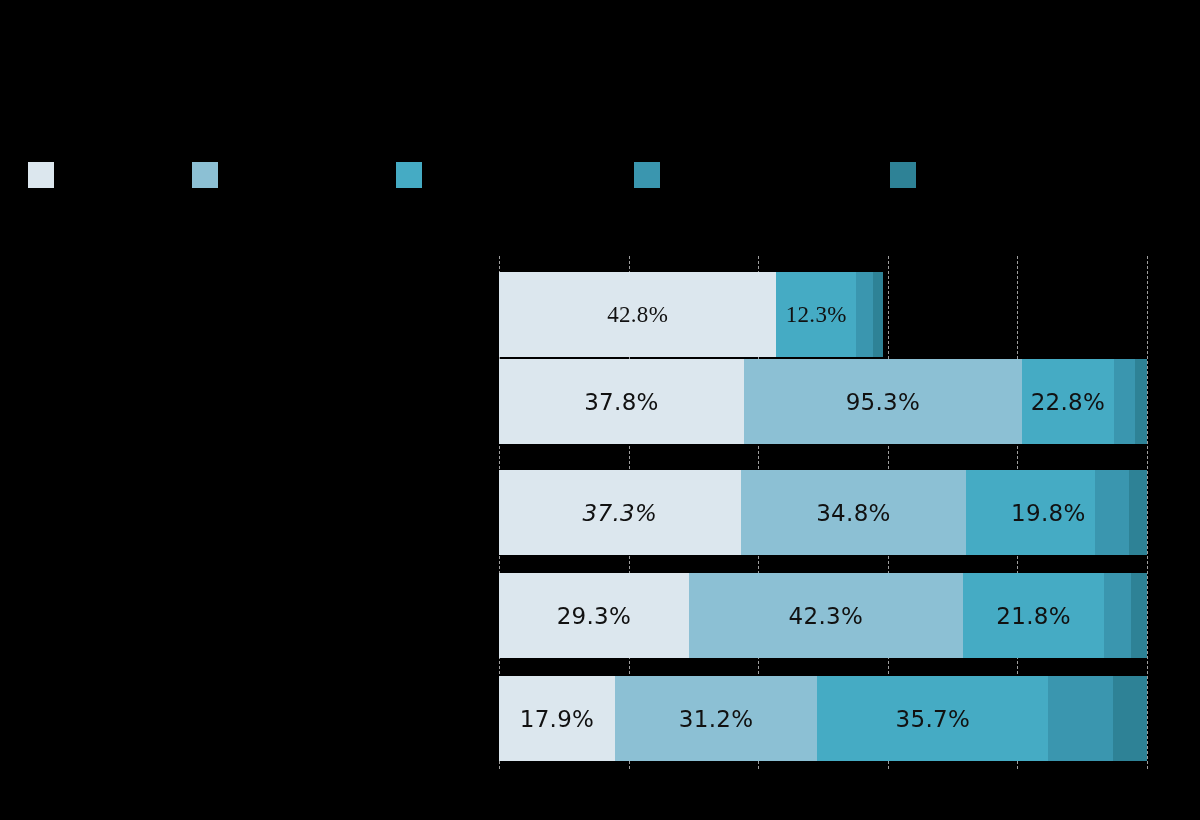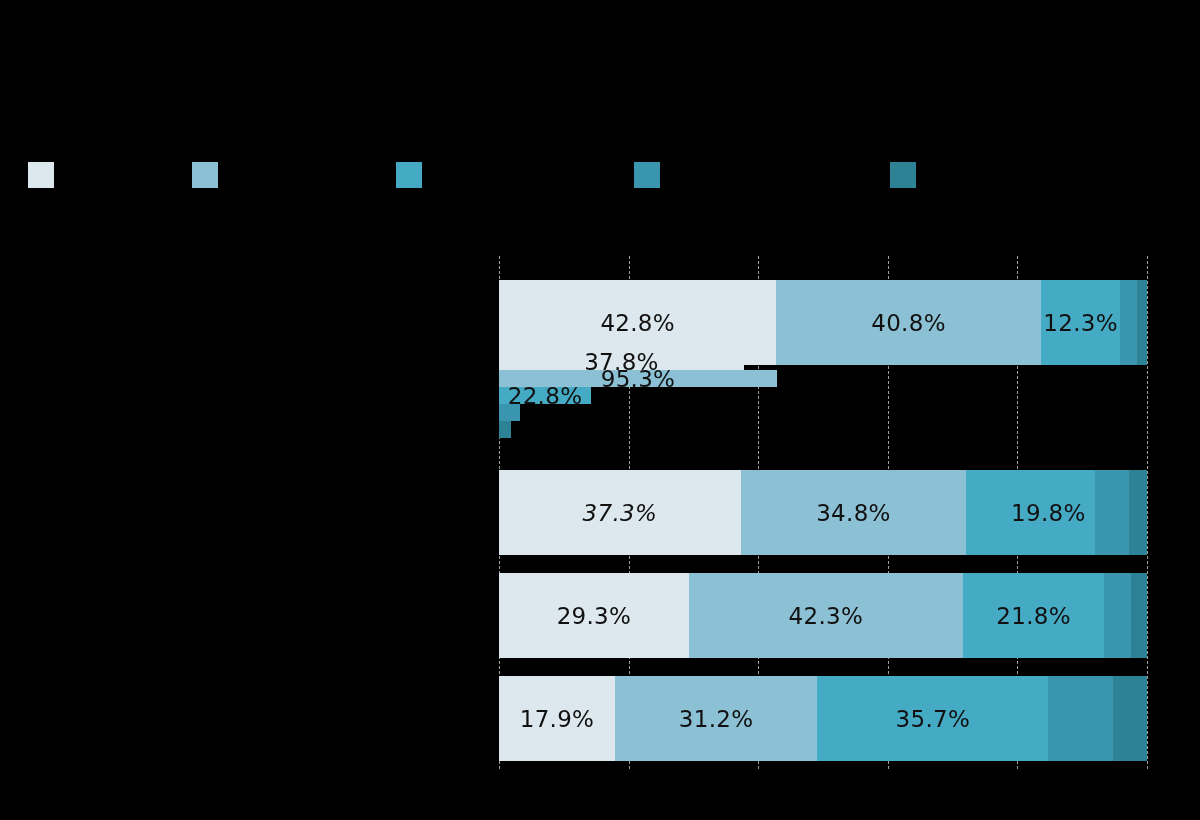--- a/index.html
+++ b/index.html
@@ -200,38 +200,35 @@
       <div class="cat-label" style="top: 442.5px;"></div>
     </div>
 
   <div id="plot">
       <div class="gridline" style="left: 0px;"></div>
       <div class="gridline" style="left: 129.6px;"></div>
       <div class="gridline" style="left: 259.2px;"></div>
       <div class="gridline" style="left: 388.8px;"></div>
       <div class="gridline" style="left: 518.4px;"></div>
       <div class="gridline" style="left: 648px;"></div>
-      <div class="bar-row" style="top: 16px;">
+      <div class="bar-row" style="top: 8px; font-family: Liberation Serif, serif;">
         <div class="seg" style="width: 42.8%; background: rgb(220, 231, 238);">
           <span class="seg-label">42.8%</span>
         </div>
-        <div class="seg" style="width: 40.8%; background: rgb(140, 192, 212);">
-          <span class="seg-label">40.8%</span>
-        </div>
         <div class="seg" style="width: 12.3%; background: rgb(69, 171, 196);">
           <span class="seg-label">12.3%</span>
         </div>
         <div class="seg" style="width: 2.6%; background: rgb(58, 150, 175);">
           <span class="seg-label"></span>
         </div>
         <div class="seg" style="width: 1.5%; background: rgb(46, 130, 150);">
           <span class="seg-label"></span>
         </div>
       </div>
-      <div class="bar-row" style="top: 89px; flex-direction: column;">
+      <div class="bar-row" style="top: 95px;">
         <div class="seg" style="width: 37.8%; background: rgb(220, 231, 238);">
           <span class="seg-label">37.8%</span>
         </div>
         <div class="seg" style="width: 42.9%; background: rgb(140, 192, 212);">
           <span class="seg-label">95.3%</span>
         </div>
         <div class="seg" style="width: 14.2%; background: rgb(69, 171, 196);">
           <span class="seg-label">22.8%</span>
         </div>
         <div class="seg" style="width: 3.3%; background: rgb(58, 150, 175);">

